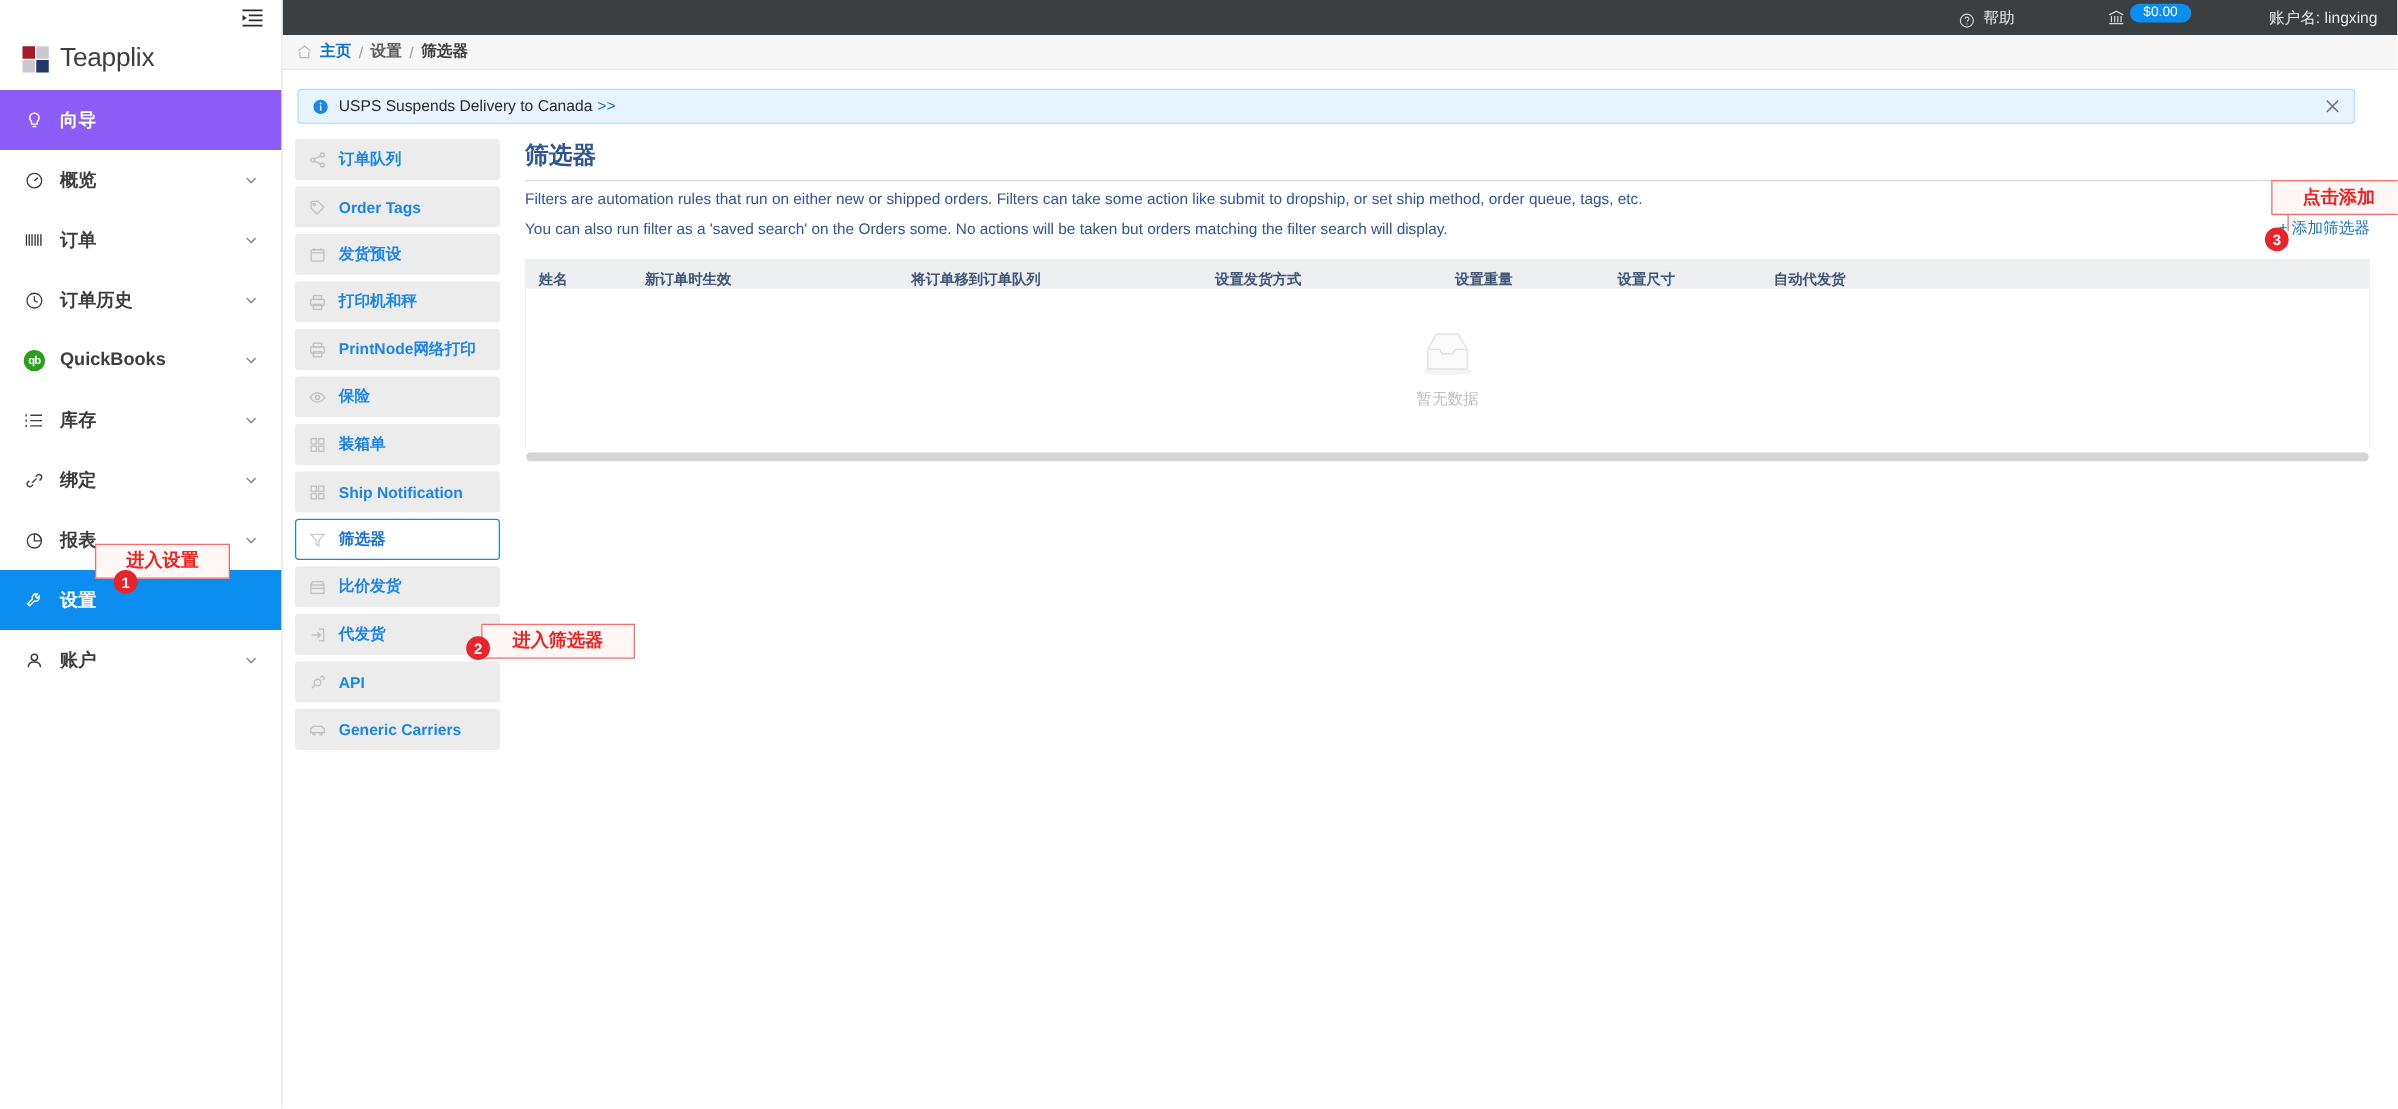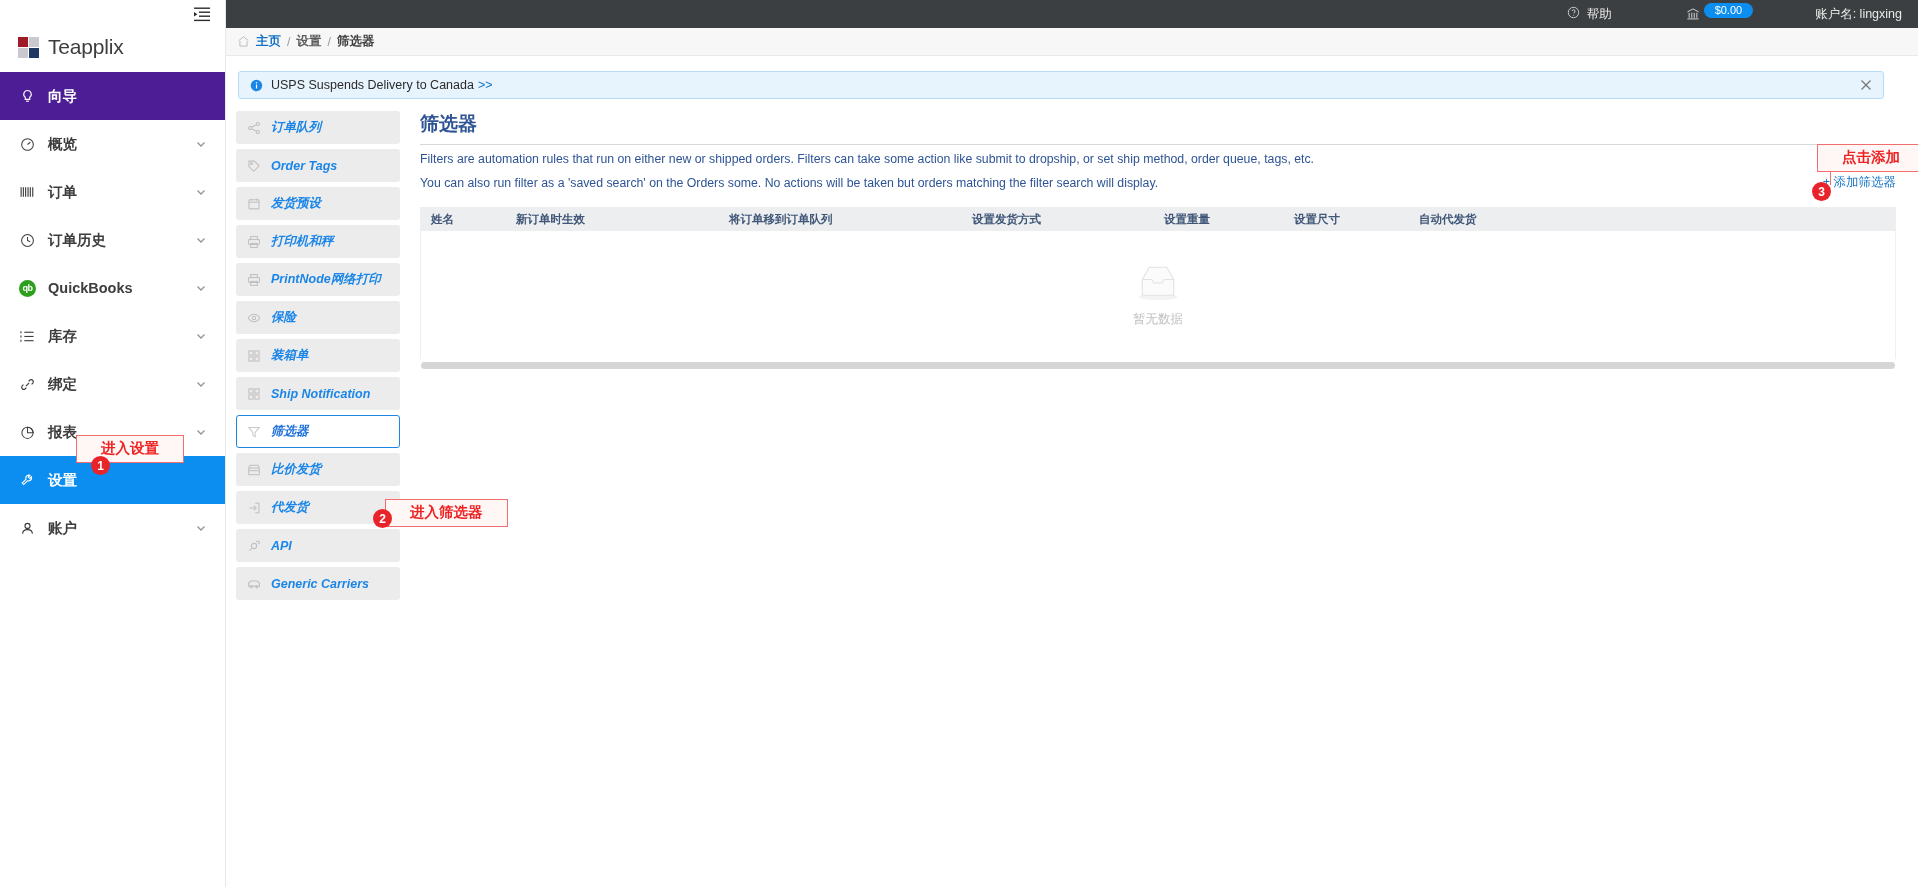--- a/index.html
+++ b/index.html
@@ -28,37 +28,37 @@
   .brand-name { font-size: 21px; color: #3d3d3d; letter-spacing: -0.2px; }
 
   .nav { margin-top: 6px; }
   .nav-item {
     height: 48px; display: flex; align-items: center; padding: 0 18px 0 19px;
     gap: 12px; cursor: pointer; position: relative; font-size: 14.5px; color: #3d3d3d;
   }
   .nav-item .nav-ico { width: 17px; height: 33px; flex: 0 0 17px; display:flex; align-items:center; justify-content:center; }
   .nav-item .nav-label { flex: 1 1 auto; font-weight: 700; }
   .nav-item .chev { width: 12px; height: 12px; opacity: .55; }
-  .nav-item.active-red { background: #4c1d95; color: #ffffff; }
+  .nav-item.active-red { background: #8b5cf6; color: #ffffff; }
   .nav-item.active-red .nav-label { font-weight: 700; }
   .nav-item.active-blue { background: #0b8ef0; color: #ffffff; }
   .nav-item.active-blue .nav-label { font-weight: 700; }
   .qb-badge {
     width:17px;height:17px;border-radius:50%;background:#2ca01c;color:#fff;
     font-size:9px;font-weight:700;display:flex;align-items:center;justify-content:center;
     letter-spacing:-0.5px;
   }
 
   
   .right { flex: 1 1 auto; display: flex; flex-direction: column; min-width: 0; }
   .topbar {
     height: 28px; background: #3c3f41; display: flex; align-items: center;
     justify-content: flex-end; padding-right: 16px; gap: 0; color: #e9e9e9; font-size: 12.5px;
   }
-  .topbar .help { display: flex; align-items: flex-start; gap: 7px; cursor: pointer; }
+  .topbar .help { display: flex; align-items: flex-end; gap: 7px; cursor: pointer; }
   .topbar .wallet { display: flex; align-items: center; gap: 6px; margin-left: 74px; cursor: pointer; }
   .money-pill {
     background: #0b8ef0; color: #fff; border-radius: 10px; font-size: 11px;
     padding: 1px 11px 2px; font-weight: 400; position: relative; top: -4px; left: -2px;
   }
   .acct { margin-left: 60px; font-size: 12.5px; color: #e9e9e9; cursor: pointer; }
 
   .crumbbar {
     height: 28px; background: #f7f7f7; border-bottom: 1px solid #e9e9e9;
     display: flex; align-items: center; padding-left: 11px; gap: 6px; font-size: 12.5px;
@@ -75,21 +75,21 @@
     margin: 7px 14px 0 6px; height: 28px; background: #e7f4fd; border: 1px solid #b5ddf7;
     border-radius: 3px; display: flex; align-items: center; padding: 0 11px; font-size: 12.5px; color: #2b2b2b;
   }
   .alert .info-ico { width: 13px; height: 13px; margin-right: 8px; flex:0 0 13px; }
   .alert .arrows { color: #1473c4; margin-left: 4px; }
   .alert .close { margin-left: auto; color: #666; font-size: 15px; cursor: pointer; line-height: 1; }
 
   .body-row { display: flex; margin-top: 12px; }
 
   
-  .submenu { width: 168px; flex: 0 0 168px; padding-left: 4px; font-style: italic; }
+  .submenu { width: 168px; flex: 0 0 168px; padding-left: 4px; }
   .sub-item {
     height: 33px; margin-bottom: 5px; background: #ececec; border-radius: 3px;
     display: flex; align-items: center; padding: 0 10px; gap: 10px;
     font-size: 12.5px; color: #1b86e8; font-weight: 700; cursor: pointer;
     border: 1px solid transparent; white-space: nowrap; overflow: hidden;
   }
   .sub-item .sub-ico { width: 14px; height: 14px; flex: 0 0 14px; opacity: .45; }
   .sub-item.selected { background: #fff; border: 1.5px solid #1b86e8; color: #1b6fd8; }
 
   
@@ -98,21 +98,21 @@
   .title-rule { border-top: 1px solid #d8d8d8; }
   .desc { font-size: 12.3px; color: #2f5496; line-height: 20px; padding-top: 4px; }
 
   .add-link {
     position: absolute; right: 2px; top: 63px; color: #1473c4; font-size: 12.5px;
     cursor: pointer; font-weight: 400;
   }
 
   .table-wrap { margin-top: 14px; border: 1px solid #efefef; border-bottom: none; }
   .thead {
-    display: flex; background: #eceef0; height: 23px; align-items: center;
+    display: flex; background: #eceef0; height: 23px; align-items: flex-end;
     font-size: 11.5px; color: #3f5677; font-weight: 700;
   }
   .thead .th { padding-left: 10px; white-space: nowrap; overflow: hidden; }
   .empty {
     height: 128px; display: flex; flex-direction: column; align-items: center;
     justify-content: center; gap: 7px; background: #fff;
   }
   .empty-ico { width: 58px; height: 42px; opacity: .9; }
   .empty-text { font-size: 12.5px; color: #bfbfbf; }
   .hscroll-track { height: 12px; background: #fff; border-top:1px solid #fff; display:flex; align-items:center; }

